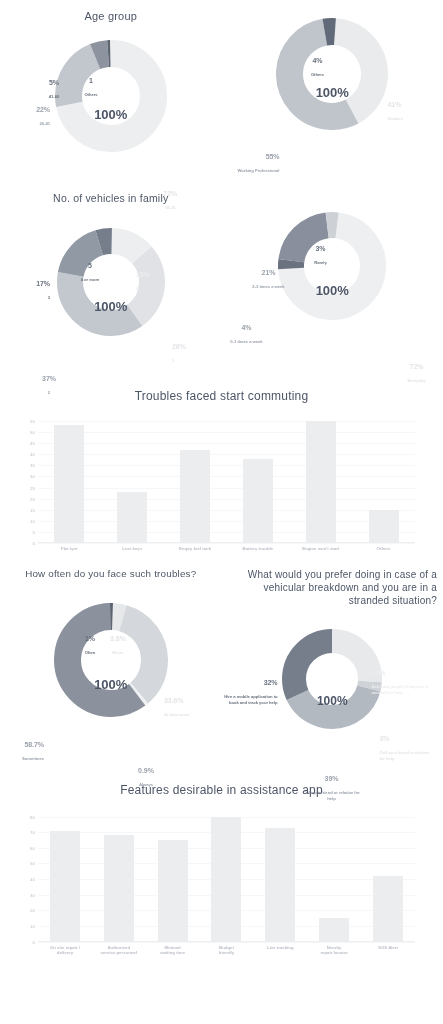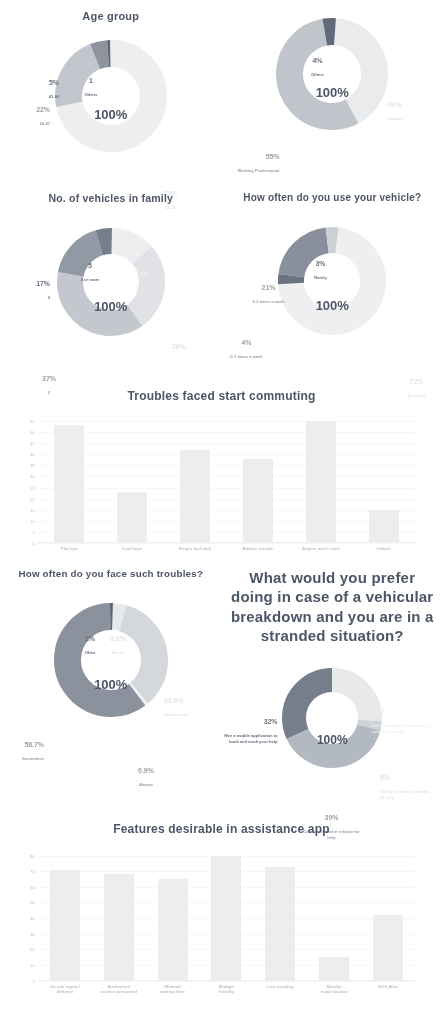--- a/index.html
+++ b/index.html
@@ -7,21 +7,21 @@
     width: 443px;
     height: 1024px;
     background: #ffffff;
     font-family: "Liberation Sans", sans-serif;
     color: #4a5263;
     overflow: hidden;
     position: relative;
   }
   .chart-title {
     text-align: center;
-    font-weight: bold;
+    font-weight: normal;
     color: #4d5667;
     letter-spacing: 0.2px;
   }
   .row { display: flex; width: 443px; }
   .half { width: 221.5px; position: relative; }
   .full { width: 443px; position: relative; }
 
   
   .donut-wrap { position: relative; width: 100%; }
   .donut { position: relative; margin: 0 auto; }
@@ -169,21 +169,20 @@
         <span class="sub">1</span>
       </div>
       <div class="lbl c-xlite" style="left:136px;top:36px;width:34px;">
         <span class="pct">13%</span>
         <span class="sub">0</span>
       </div>
     </div>
   </div>
 
   <div class="half">
-    <div class="chart-title" style="font-size:10px;margin-top:4px;">How often do you use your vehicle?</div>
     <div class="donut-wrap" style="height:155px;">
       <div class="donut" id="donut-use" style="width:108px;height:108px;margin-top:24px;">
           <svg width="108" height="108" viewBox="0 0 108 108">
             <circle cx="54" cy="54" r="41" fill="none" stroke="#edeff0" stroke-width="26" stroke-dasharray="185.47963026794136 72.13096732642165" stroke-dashoffset="0" transform="rotate(-83 54 54)"></circle>
             <circle cx="54" cy="54" r="41" fill="none" stroke="#6a7280" stroke-width="26" stroke-dasharray="7.72831792783089 249.88227966653213" stroke-dashoffset="-185.47963026794136" transform="rotate(-83 54 54)"></circle>
             <circle cx="54" cy="54" r="41" fill="none" stroke="#898f9c" stroke-width="26" stroke-dasharray="54.09822549481623 203.51237209954678" stroke-dashoffset="-193.20794819577225" transform="rotate(-83 54 54)"></circle>
             <circle cx="54" cy="54" r="41" fill="none" stroke="#cdd1d6" stroke-width="26" stroke-dasharray="10.30442390377452 247.30617369058848" stroke-dashoffset="-247.30617369058848" transform="rotate(-83 54 54)"></circle>
           </svg>
         </div>
       <div class="donut-center" style="font-size:13px;top:calc(24px + 54px);">100%</div>
@@ -287,21 +286,21 @@
         <span class="sub">Sometimes</span>
       </div>
       <div class="lbl c-mid ta-c" style="left:126px;top:158px;width:40px;">
         <span class="pct">0.9%</span>
         <span class="sub">Always</span>
       </div>
     </div>
   </div>
 
   <div class="half">
-    <div class="chart-title" style="font-size:15px;margin-top:2px;padding:0 6px;line-height:1.3;">What would you prefer doing in case of a vehicular breakdown and you are in a stranded situation?</div>
+    <div class="chart-title" style="font-size:10px;margin-top:2px;padding:0 6px;line-height:1.3;text-align:right;">What would you prefer doing in case of a vehicular breakdown and you are in a stranded situation?</div>
     <div class="donut-wrap" style="height:152px;">
       <div class="donut" id="donut-pref" style="width:100px;height:100px;margin-top:22px;">
           <svg width="100" height="100" viewBox="0 0 100 100">
             <circle cx="50" cy="50" r="38" fill="none" stroke="#e7e9eb" stroke-width="24" stroke-dasharray="62.07787083493431 176.68317083788995" stroke-dashoffset="0" transform="rotate(-90 50 50)"></circle>
             <circle cx="50" cy="50" r="38" fill="none" stroke="#cfd3d8" stroke-width="24" stroke-dasharray="7.162831250184728 231.59821042263954" stroke-dashoffset="-62.07787083493431" transform="rotate(-90 50 50)"></circle>
             <circle cx="50" cy="50" r="38" fill="none" stroke="#b3b9c1" stroke-width="24" stroke-dasharray="93.11680625240146 145.6442354204228" stroke-dashoffset="-69.24070208511904" transform="rotate(-90 50 50)"></circle>
             <circle cx="50" cy="50" r="38" fill="none" stroke="#767e8c" stroke-width="24" stroke-dasharray="76.40353333530376 162.3575083375205" stroke-dashoffset="-162.3575083375205" transform="rotate(-90 50 50)"></circle>
           </svg>
         </div>
       <div class="donut-center" style="font-size:12px;top:calc(22px + 50px);">100%</div>

